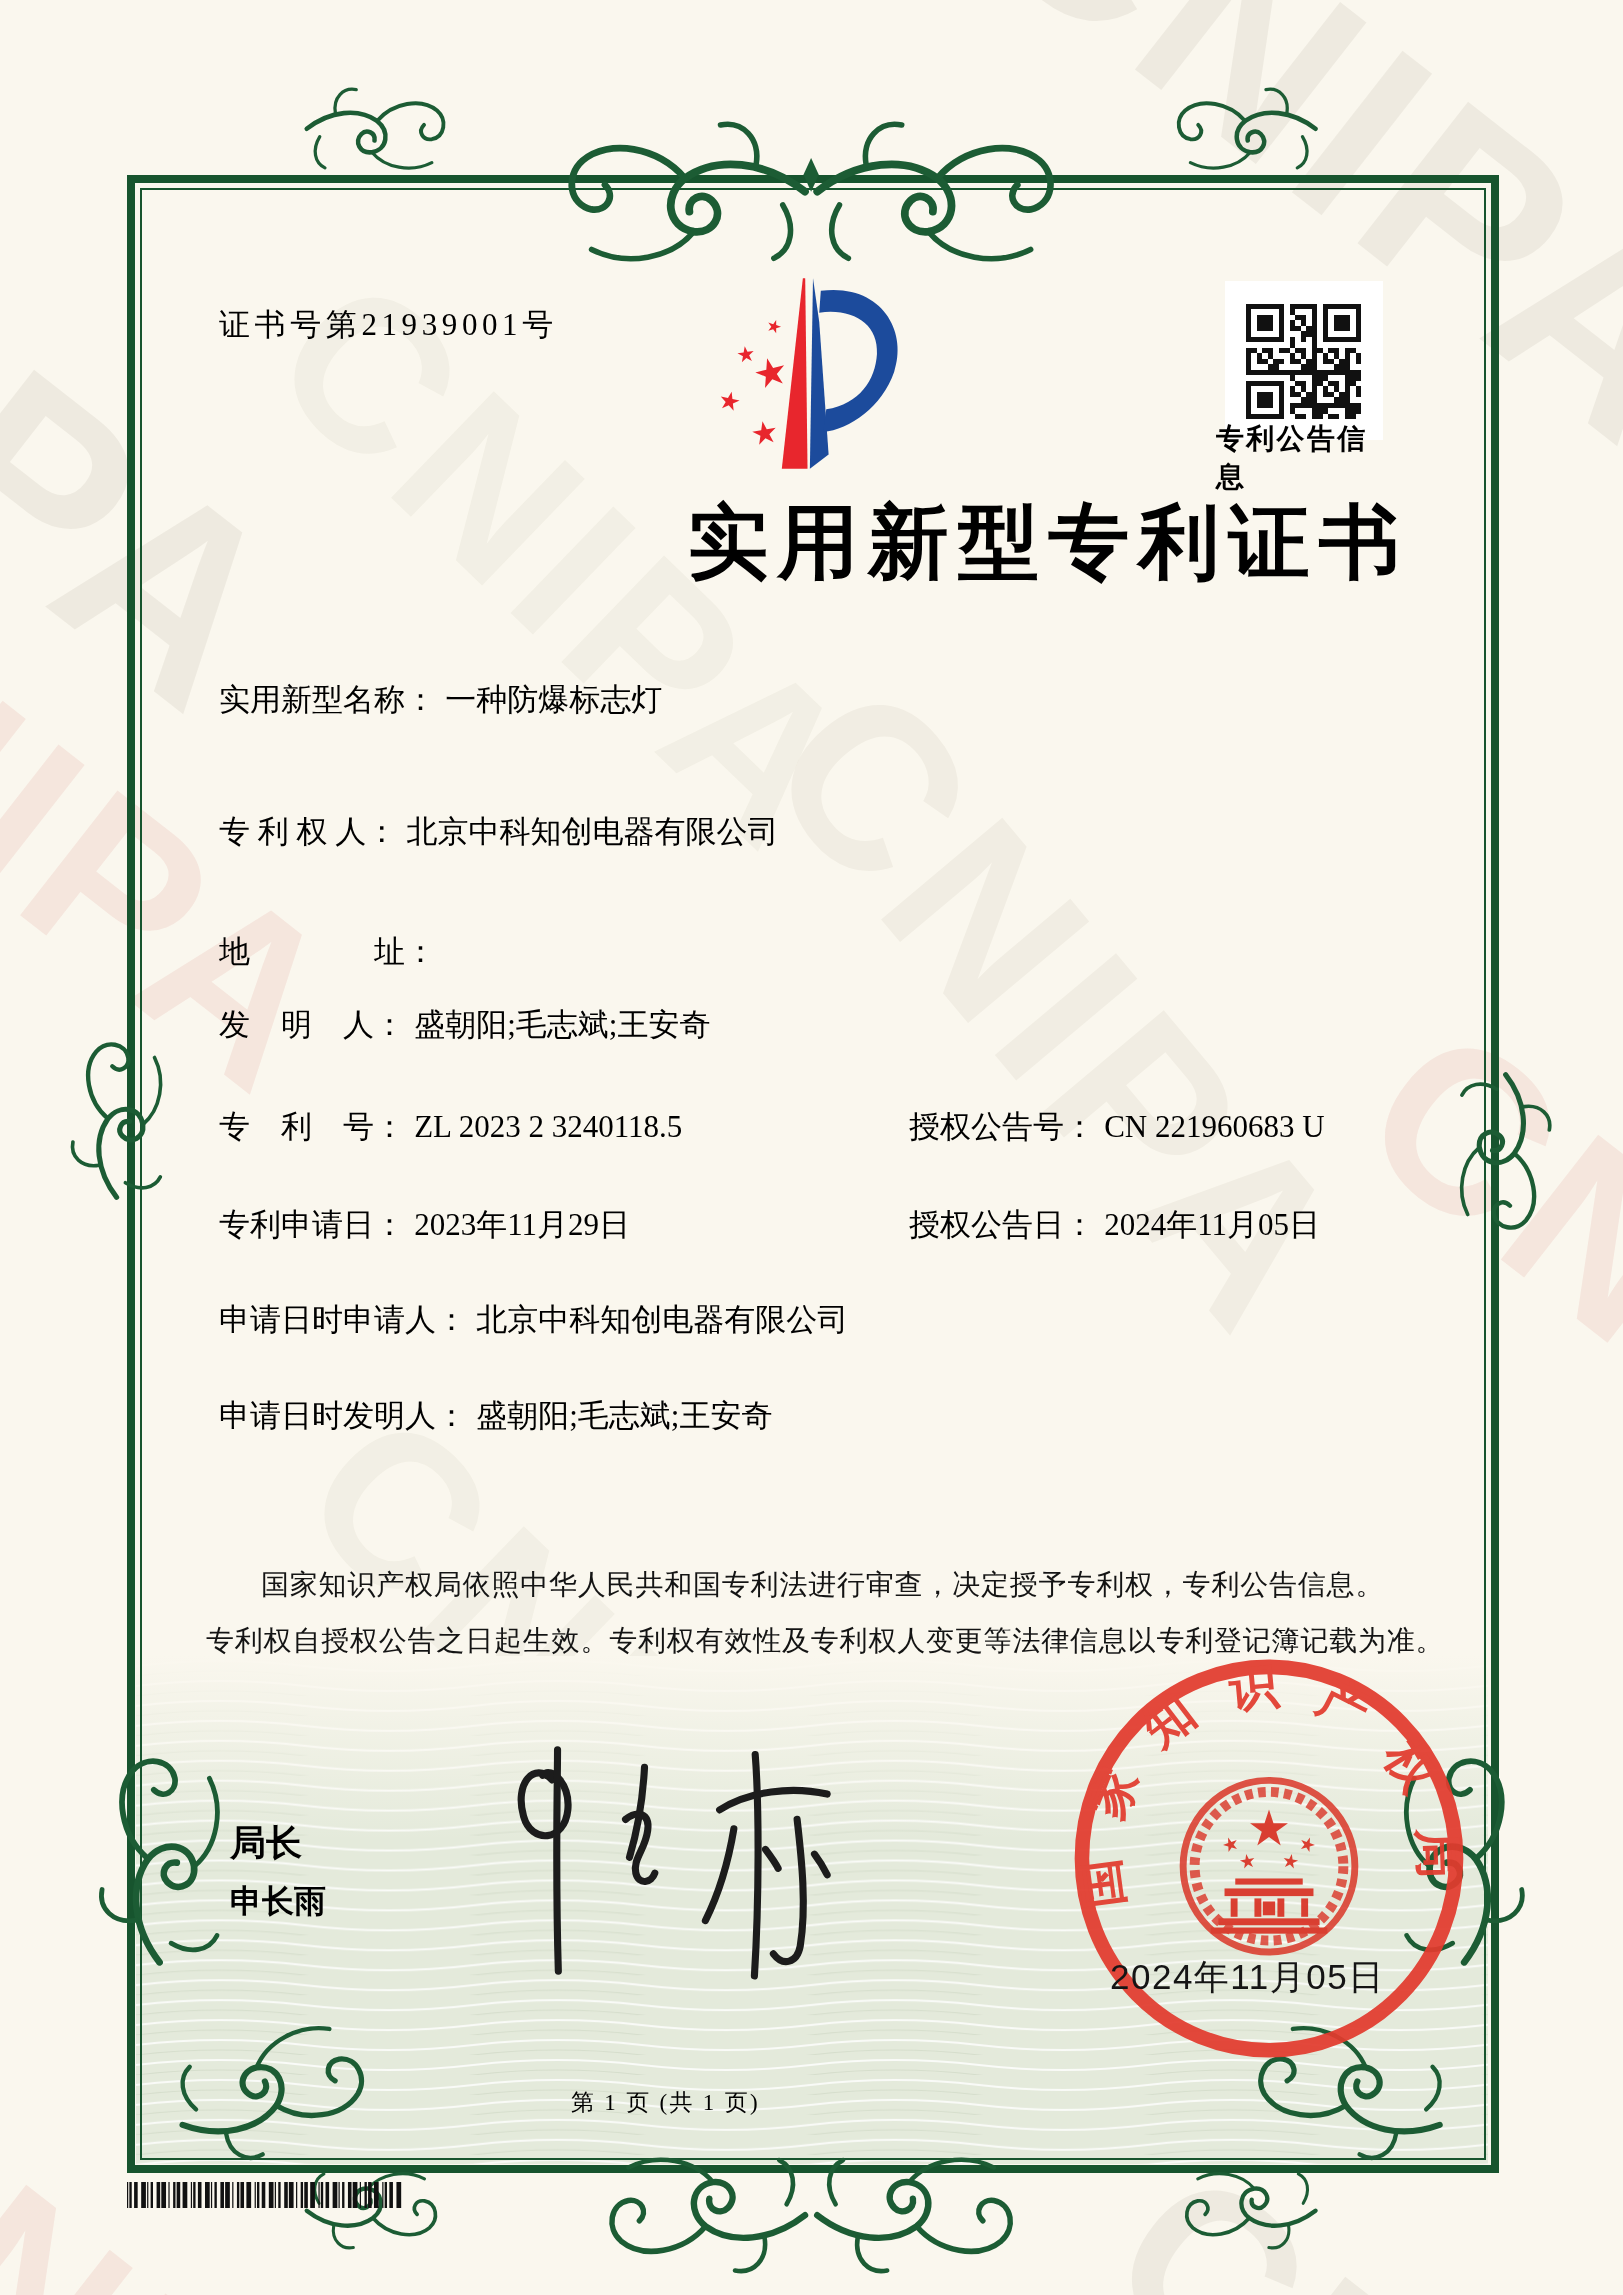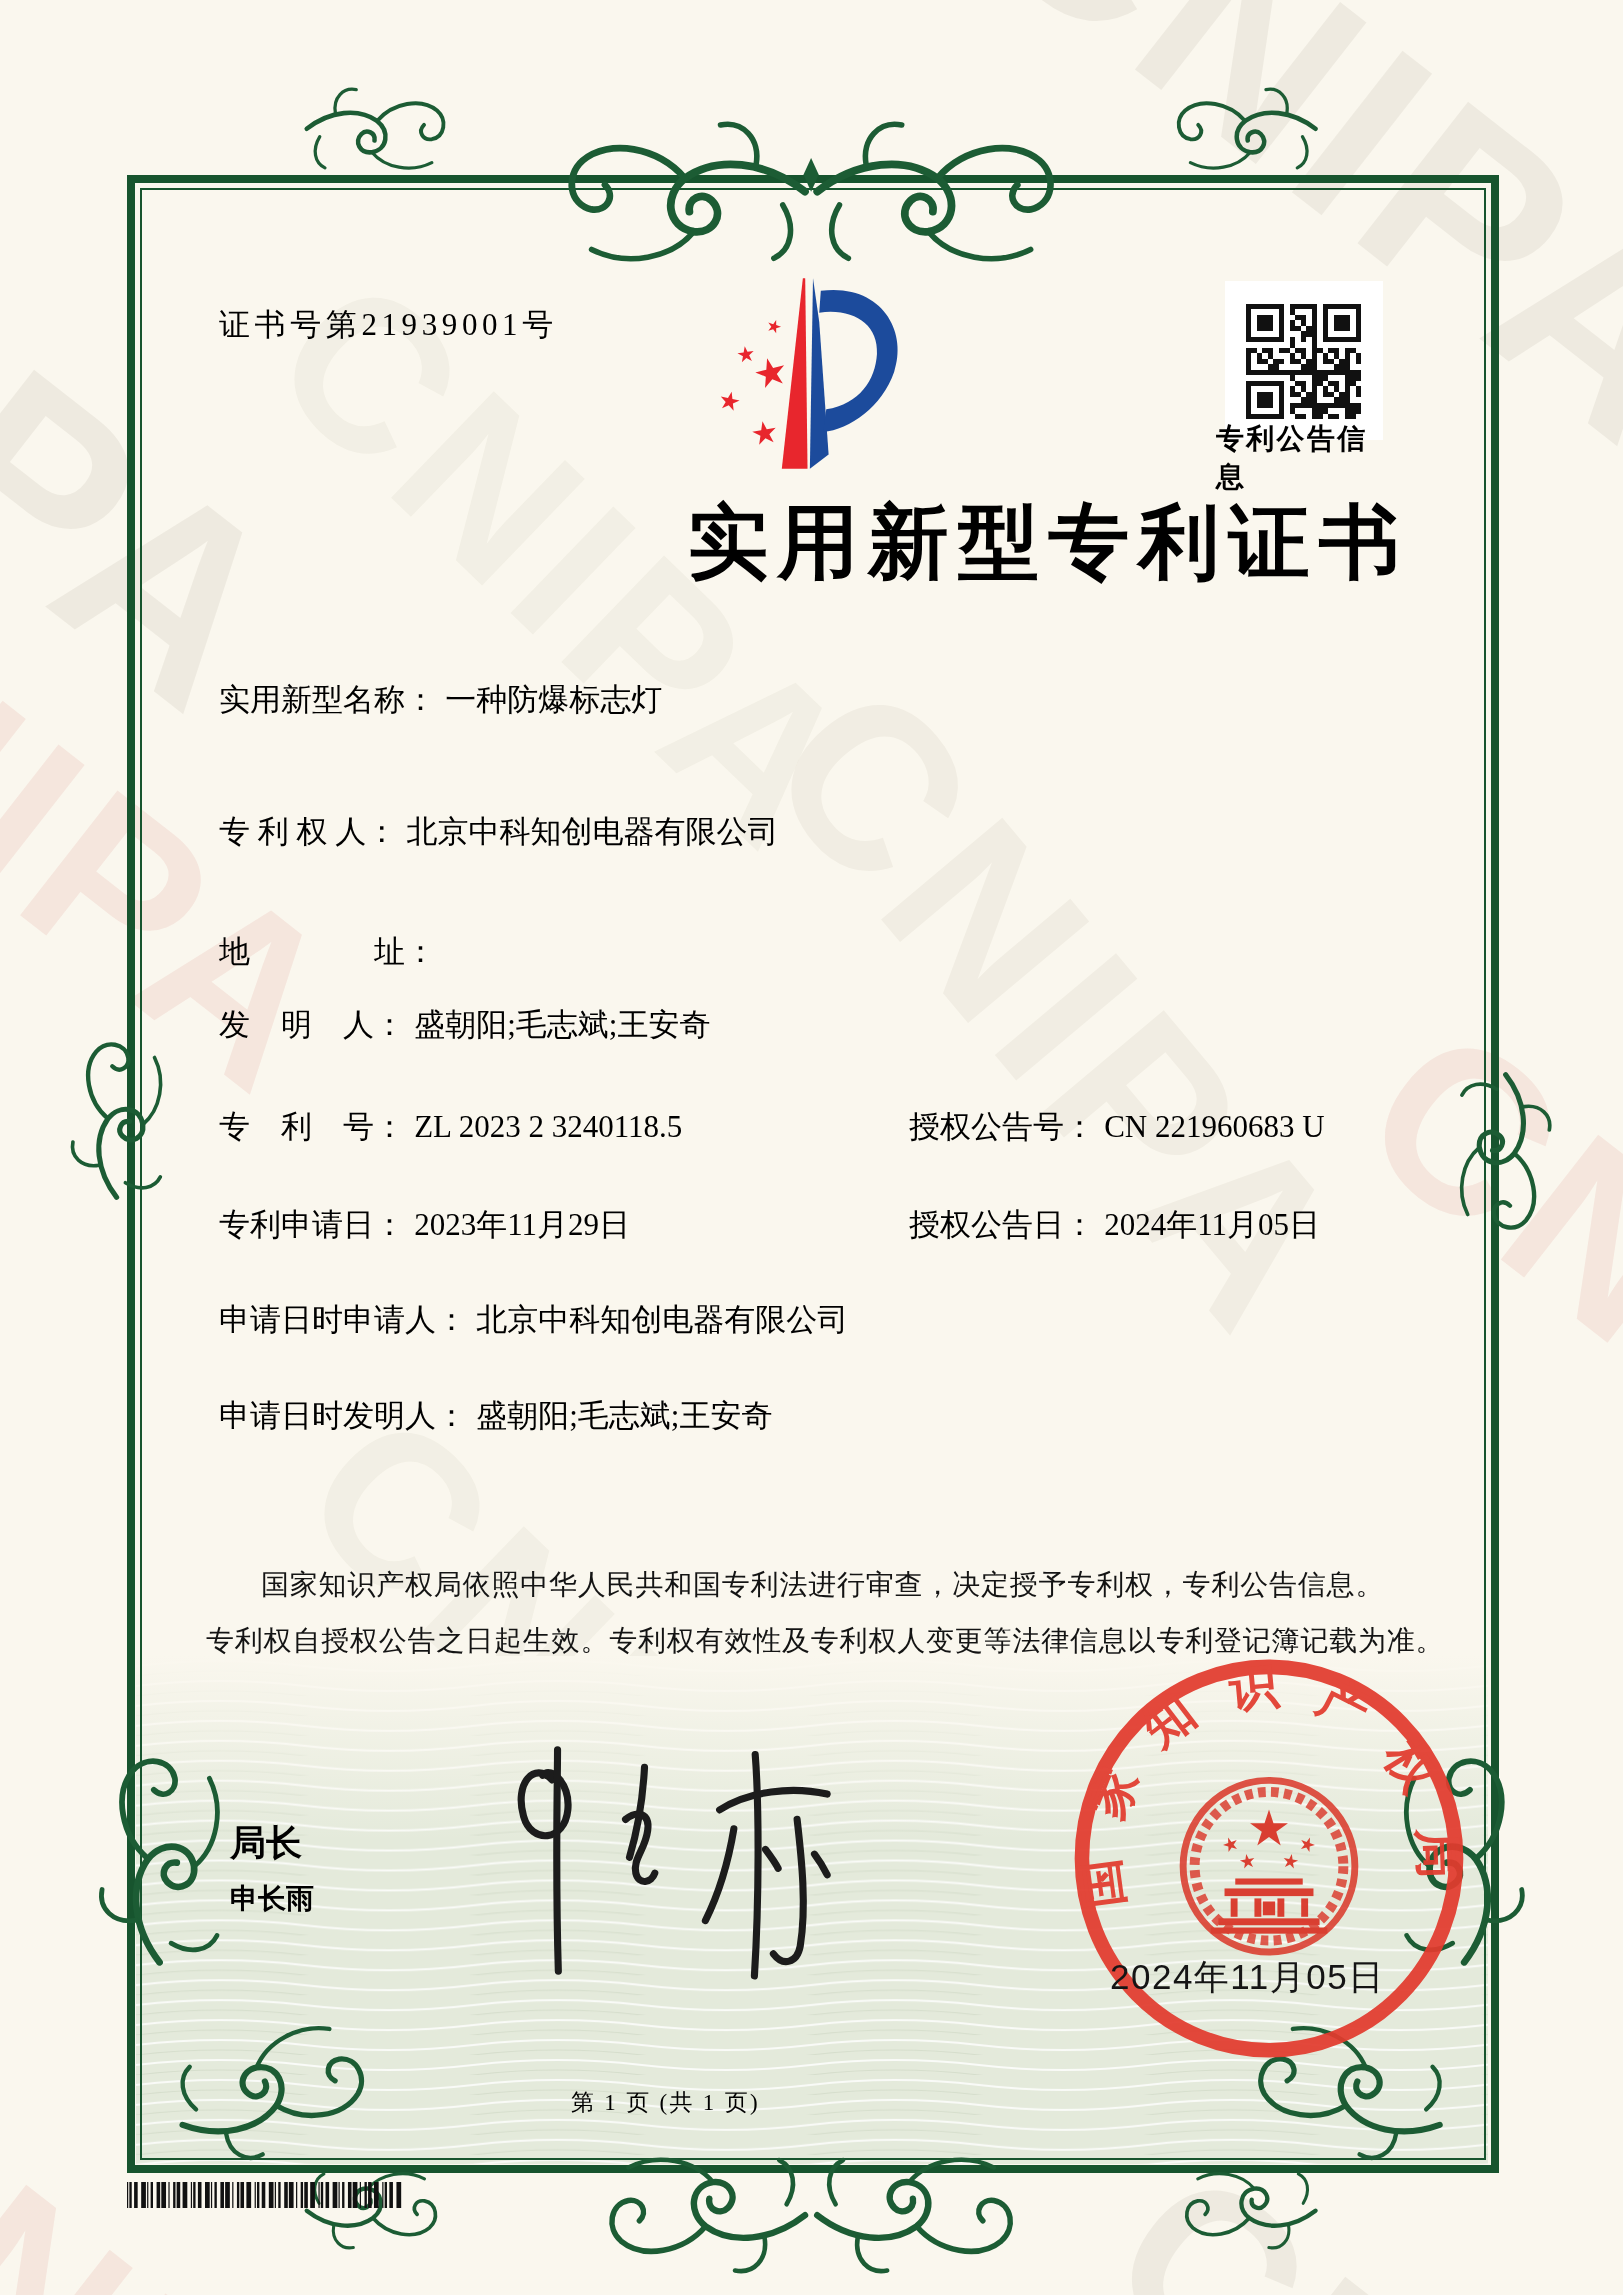--- a/index.html
+++ b/index.html
@@ -44,21 +44,21 @@
   .row{position:absolute;font-size:31px;white-space:nowrap;z-index:3;}
   .row .lbl{white-space:pre;}
   .row .val{margin-left:9.2px;}
   .row-address{white-space:normal;display:flex;align-items:flex-start;width:1211px;}
   .row-address .val{width:989px;line-height:52px;}
   
   .stmt{position:absolute;font-size:28px;letter-spacing:0.8px;color:#141414;z-index:3;white-space:nowrap;}
   
   .sig-title{position:absolute;left:230px;top:1819px;font-size:36px;font-weight:700;
     font-family:"Liberation Sans","DejaVu Sans",sans-serif;z-index:3;}
-  .sig-name{position:absolute;left:230px;top:1880px;font-size:28px;font-weight:700;
+  .sig-name{position:absolute;left:230px;top:1880px;font-size:32px;font-weight:700;
     font-family:Liberation Serif, serif;z-index:3;}
   .signature{position:absolute;left:481px;top:1734px;width:414px;height:253px;z-index:3;}
   
   .seal{position:absolute;left:1062px;top:1650px;width:414px;height:414px;z-index:4;opacity:.93;}
   .seal-date{position:absolute;left:1110px;top:1954px;width:322px;font-size:35px;letter-spacing:1.5px;
     color:#151515;font-family:"Liberation Sans","DejaVu Sans",sans-serif;z-index:5;}
   
   .page-info{position:absolute;left:0;top:2087px;width:1331px;text-align:center;font-size:23px;
     letter-spacing:2.3px;z-index:3;}
   .barcode{position:absolute;left:127px;top:2182px;width:276px;height:26px;z-index:3;}

